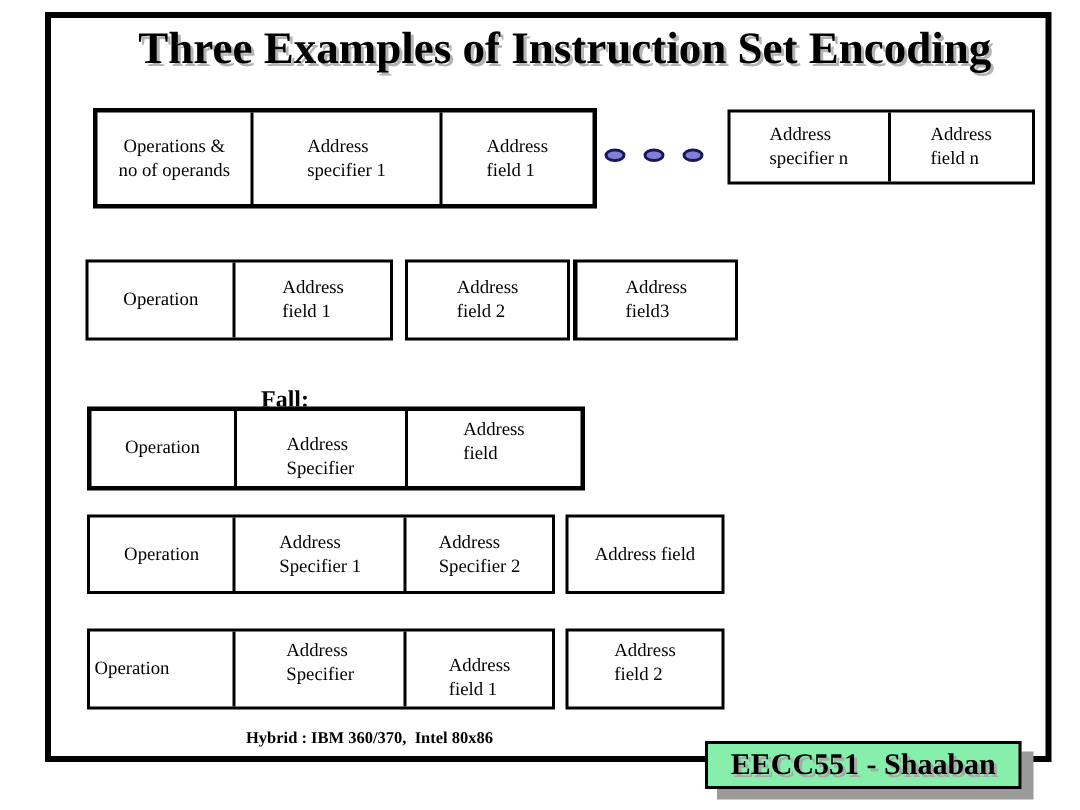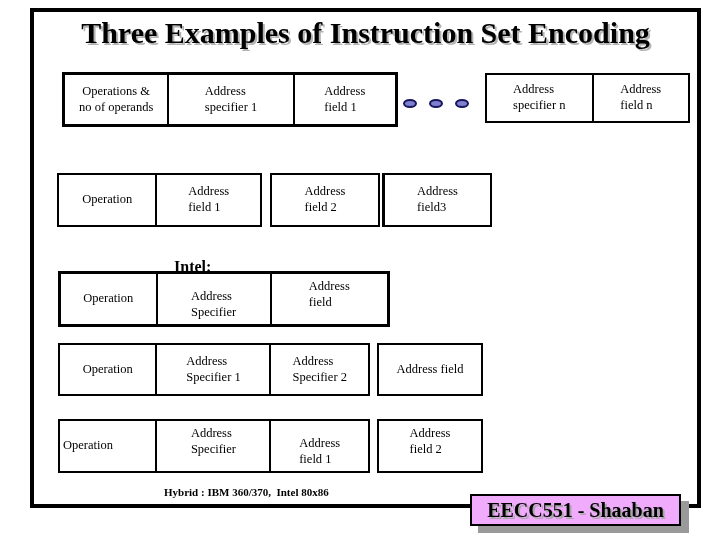--- a/index.html
+++ b/index.html
@@ -1,54 +1,54 @@
 <!DOCTYPE html>
 <html><head>
 <meta charset="utf-8">
 <style>
   html,body{margin:0;padding:0;background:#fff;}
   .stage{position:relative;width:720px;height:540px;background:#fff;overflow:hidden;
          font-family:"Liberation Serif","DejaVu Serif",serif;color:#000;}
   .slide-border{position:absolute;left:30px;top:8px;width:671px;height:500px;
                 border:4px solid #000;box-sizing:border-box;}
   .title{position:absolute;left:30px;top:16px;width:671px;margin:0;text-align:center;
-         font-size:30px;font-weight:bold;text-shadow:2px 2px 0 #b4b4b4;}
+         font-size:30px;font-weight:bold;text-shadow:2px 2px 0 #b4b4b4;padding-left:11px;}
   .grp{position:absolute;display:flex;box-sizing:border-box;background:#fff;}
   .b3{border:3px solid #000;}
   .b2{border:2px solid #000;}
   .box{position:absolute;box-sizing:border-box;border:2px solid #000;background:#fff;
        display:flex;align-items:center;justify-content:center;}
   .cell{display:flex;align-items:center;justify-content:center;box-sizing:border-box;
         font-size:12.5px;line-height:1.25;white-space:pre-line;text-align:left;}
   .div{border-left:2px solid #000;}
   .cen{text-align:center;}
   .box{font-size:12.5px;line-height:1.25;white-space:pre-line;text-align:left;}
   .tlow{padding-top:11px;}
   .thigh{padding-bottom:9px;}
   .opleft{justify-content:flex-start;padding-left:3px;}
   .caption{position:absolute;font-weight:bold;white-space:pre;}
   .oval{position:absolute;width:14px;height:9px;border-radius:50%;
         background:#8080d0;border:2px solid #16165c;box-sizing:border-box;}
   .badge-shadow{position:absolute;left:478px;top:501px;width:211px;height:32px;background:#9a9a9a;}
-  .badge{position:absolute;left:470px;top:494px;width:207px;height:28px;background:#f0abfc;
+  .badge{position:absolute;left:470px;top:494px;width:207px;height:28px;background:#86efac;
          border:2px solid #000;display:flex;align-items:center;justify-content:center;
          font-size:20px;font-weight:bold;text-shadow:2px 2px 0 #a8a8a8;}
   .lecture-info{position:absolute;left:500px;top:521px;width:212px;text-align:center;
                 font-size:11.5px;font-weight:bold;color:#5a0a0a;white-space:pre;}
 </style>
 </head>
 <body>
 
 <div class="stage">
 
   <div class="slide-border"></div>
 
   <h1 class="title">Three Examples of Instruction Set Encoding</h1>
 
-  <div class="grp b3" style="left:62px;top:72px;width:336px;height:55px">
+  <div class="grp b3" style="left:62px;top:72px;width:336px;height:67px">
     <div class="cell cen" style="width:31%">Operations &amp;
 no of operands</div>
     <div class="cell div" style="width:38%">Address
 specifier 1</div>
     <div class="cell div" style="width:31%">Address
 field 1</div>
   </div>
 
   <span class="oval" style="left:403px;top:99px"></span>
   <span class="oval" style="left:429px;top:99px"></span>
@@ -66,21 +66,21 @@
     <div class="cell cen" style="width:48%">Operation</div>
     <div class="cell div" style="width:52%">Address
 field 1</div>
   </div>
   <div class="box" style="left:270px;top:173px;width:110px;height:54px">Address
 field 2</div>
   <div class="box" style="left:382px;top:173px;width:110px;height:54px;border-left-width:3px">Address
 field3</div>
 
   <div class="caption" style="left:158px;top:240px">
-    <span style="font-size:16px">Intel:</span>
+    <span style="font-size:16px">Fall:</span>
     <span style="font-size:13px;margin-left:8px">DLX, MIPS, PowerPC, SPARC</span>
   </div>
 
   <div class="grp b3" style="left:58px;top:271px;width:332px;height:56px">
     <div class="cell cen" style="width:29%">Operation</div>
     <div class="cell div tlow" style="width:35%">Address
 Specifier</div>
     <div class="cell div thigh" style="width:36%">Address
 field</div>
   </div>

